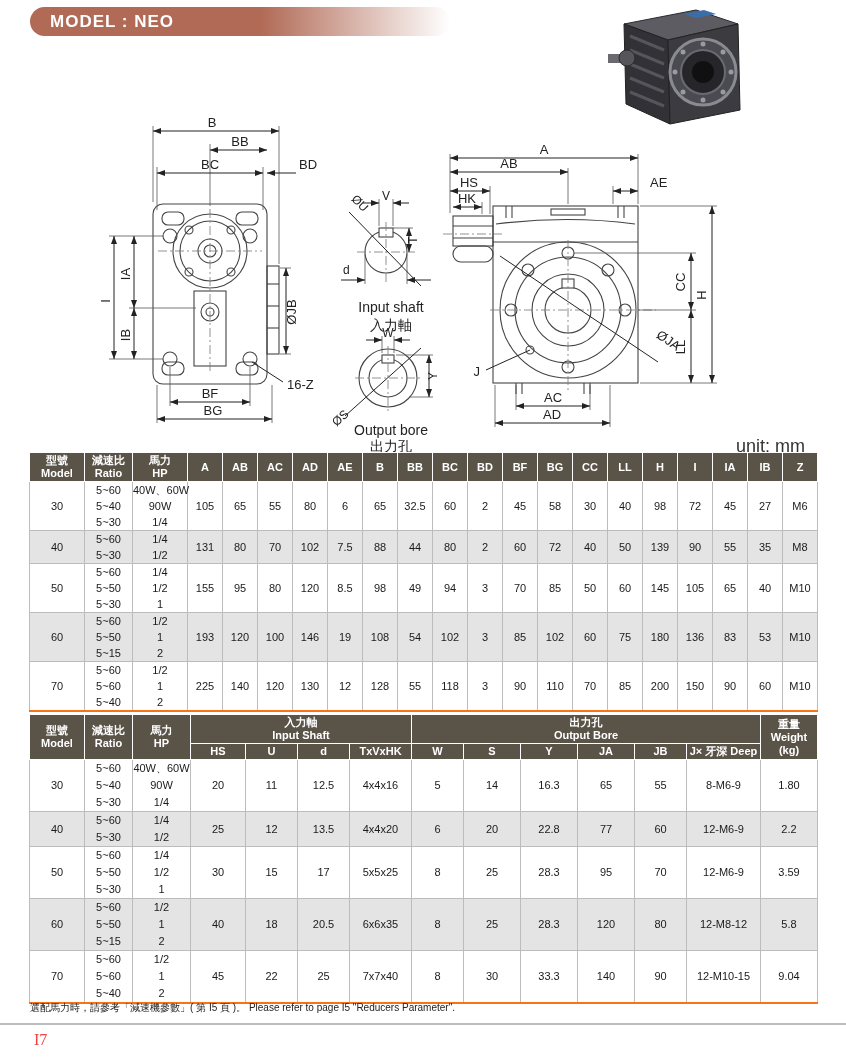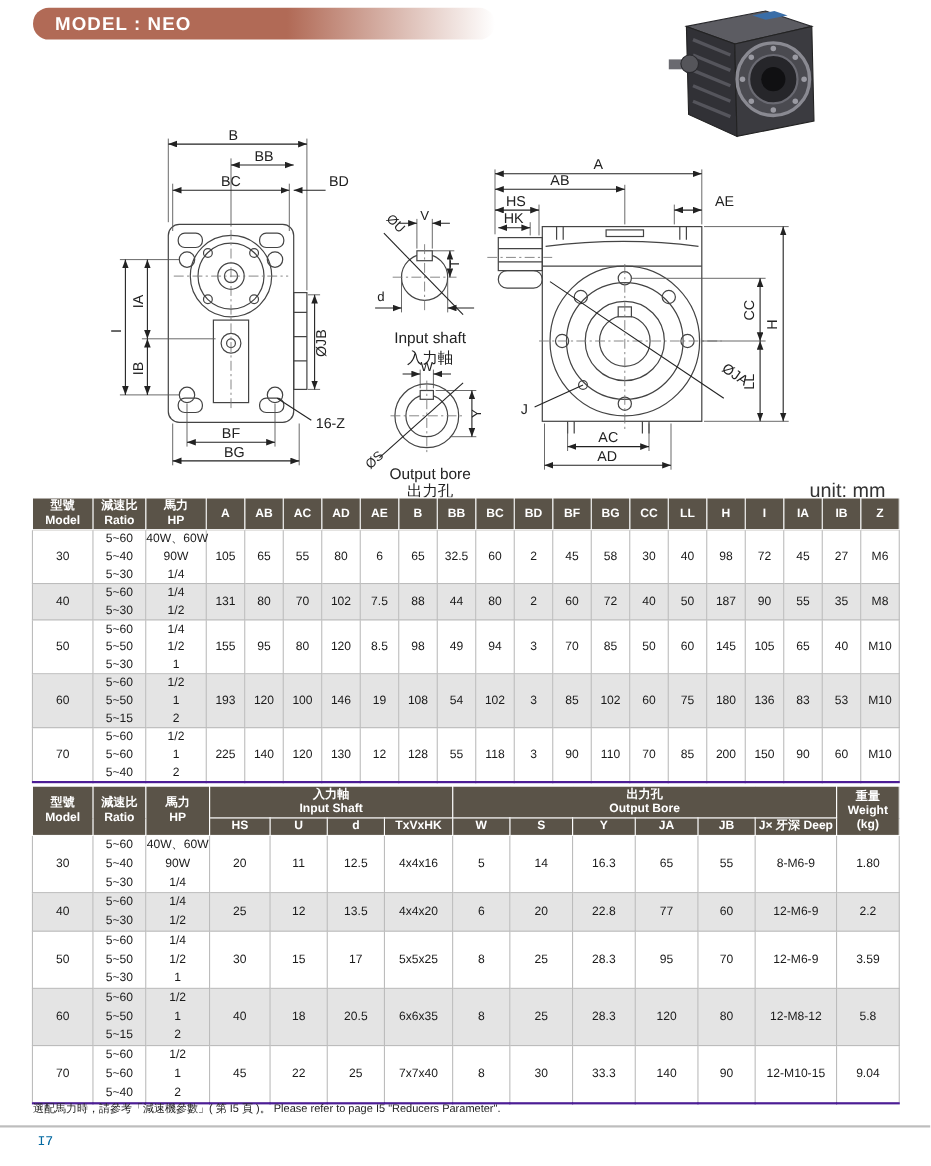--- a/index.html
+++ b/index.html
@@ -14,36 +14,36 @@
   .drw{position:absolute;}
   svg text{font-family:"Liberation Sans",sans-serif;fill:#222;}
   .dimtxt{font-size:13px;}
   .dimtxt-sm{font-size:12px;}
   .cap-en{font-size:14px;}
   .cap-zh{font-size:14px;}
   .unit-label{position:absolute;left:700px;top:436px;width:105px;text-align:right;
       font-size:18px;color:#333;}
   
   table.spec{position:absolute;left:29px;border-collapse:collapse;table-layout:fixed;
-      width:788px;font-size:11px;border-bottom:2px solid #4c1d95;}
+      width:788px;font-size:11px;border-bottom:2px solid #f97316;}
   #table1{top:452px;}
   #table2{top:714px;}
   table.spec th{background:#5a5348;color:#fff;font-weight:bold;border:1px solid #fdfdfd;
       padding:1px 0;line-height:13px;font-size:11px;}
   table.spec td{border:1px solid #bcbcbc;text-align:center;vertical-align:middle;padding:0;}
   #table1 td{line-height:16px;}
   #table2 td{line-height:17px;}
   table.spec tr.stripe td{background:#e4e4e4;}
   table.spec td.multi div{white-space:nowrap;}
   .h2line{line-height:13px;}
   
   .footer-note{position:absolute;left:30px;top:1001px;font-size:10px;color:#222;}
   .hr-line{position:absolute;left:0;top:1023px;width:846px;height:2px;background:#bdbdbd;}
-  .page-num{position:absolute;left:34px;top:1031px;font-size:12px;color:#0369a1;
-      font-family:Liberation Mono, monospace;}
+  .page-num{position:absolute;left:34px;top:1031px;font-size:16px;color:#ef4444;
+      font-family:Liberation Serif, serif;}
 </style>
 </head>
 <body>
 
 <div class="page">
 
   <div class="title-pill">MODEL : NEO</div>
 
   <svg class="drw" style="left:606px;top:2px;" width="140" height="128" viewBox="0 0 140 128">
     <polygon points="18,22 90,8 132,22 62,38" fill="#5c5c62" stroke="#2a2a2e" stroke-width="1"></polygon>
@@ -397,21 +397,21 @@
           <td>102</td>
           <td>7.5</td>
           <td>88</td>
           <td>44</td>
           <td>80</td>
           <td>2</td>
           <td>60</td>
           <td>72</td>
           <td>40</td>
           <td>50</td>
-          <td>187</td>
+          <td>139</td>
           <td>90</td>
           <td>55</td>
           <td>35</td>
           <td>M8</td>
         </tr>
         <tr>
           <td>50</td>
           <td class="multi">
             <div>5~60</div>
             <div>5~50</div>

